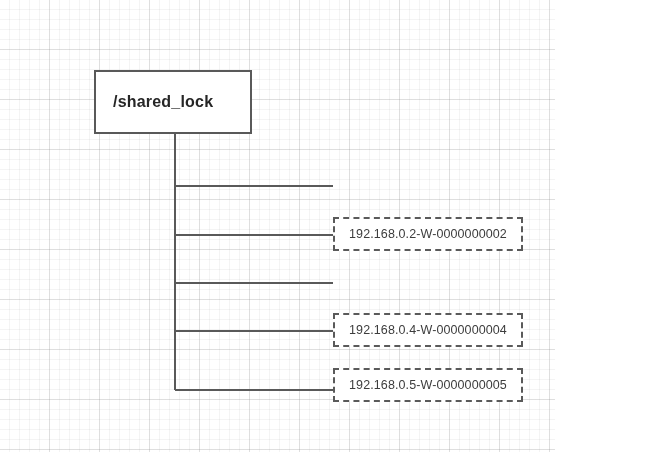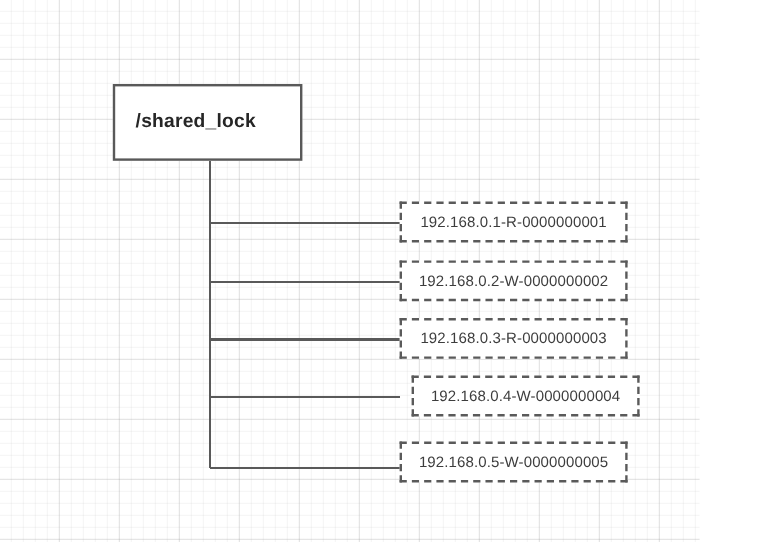--- a/index.html
+++ b/index.html
@@ -22,21 +22,20 @@
       linear-gradient(to right,  rgba(150,150,150,0.22) 1px, transparent 1px),
       linear-gradient(to bottom, rgba(150,150,150,0.22) 1px, transparent 1px),
       linear-gradient(to right,  rgba(170,170,170,0.13) 1px, transparent 1px),
       linear-gradient(to bottom, rgba(170,170,170,0.13) 1px, transparent 1px);
     background-size:
       50px 50px,
       50px 50px,
       10px 10px,
       10px 10px;
     background-position: -1px -1px, -1px -1px, -1px -1px, -1px -1px;
-    padding-left: 28px;
   }
 
   #edges {
     position: absolute;
     left: 0;
     top: 0;
     width: 649px;
     height: 452px;
     pointer-events: none;
   }
@@ -81,33 +80,27 @@
       <line x1="175" y1="283" x2="333" y2="283"></line>
       <line x1="175" y1="331" x2="333" y2="331"></line>
       <line x1="175" y1="390" x2="333" y2="390"></line>
     </g>
   </svg>
 
   <div class="node root-node" style="left:94px; top:70px; width:158px; height:64px;">
     <span>/shared_lock</span>
   </div>
 
-  <div class="node leaf-node" style="left:333px; top:168px; width:190px; height:34px;">
-    <span>192.168.0.1-R-0000000001</span>
-  </div>
 
   <div class="node leaf-node" style="left:333px; top:217px; width:190px; height:34px;justify-content:center;">
     <span>192.168.0.2-W-0000000002</span>
   </div>
 
-  <div class="node leaf-node" style="left:333px; top:265px; width:190px; height:34px;">
-    <span>192.168.0.3-R-0000000003</span>
-  </div>
 
-  <div class="node leaf-node" style="left:343px; top:313px; width:190px; height:34px;justify-content:center;">
+  <div class="node leaf-node" style="left:333px; top:313px; width:190px; height:34px;justify-content:center;">
     <span>192.168.0.4-W-0000000004</span>
   </div>
 
   <div class="node leaf-node" style="left:333px; top:368px; width:190px; height:34px;">
     <span>192.168.0.5-W-0000000005</span>
   </div>
 
 </div>
 
 </body></html>

